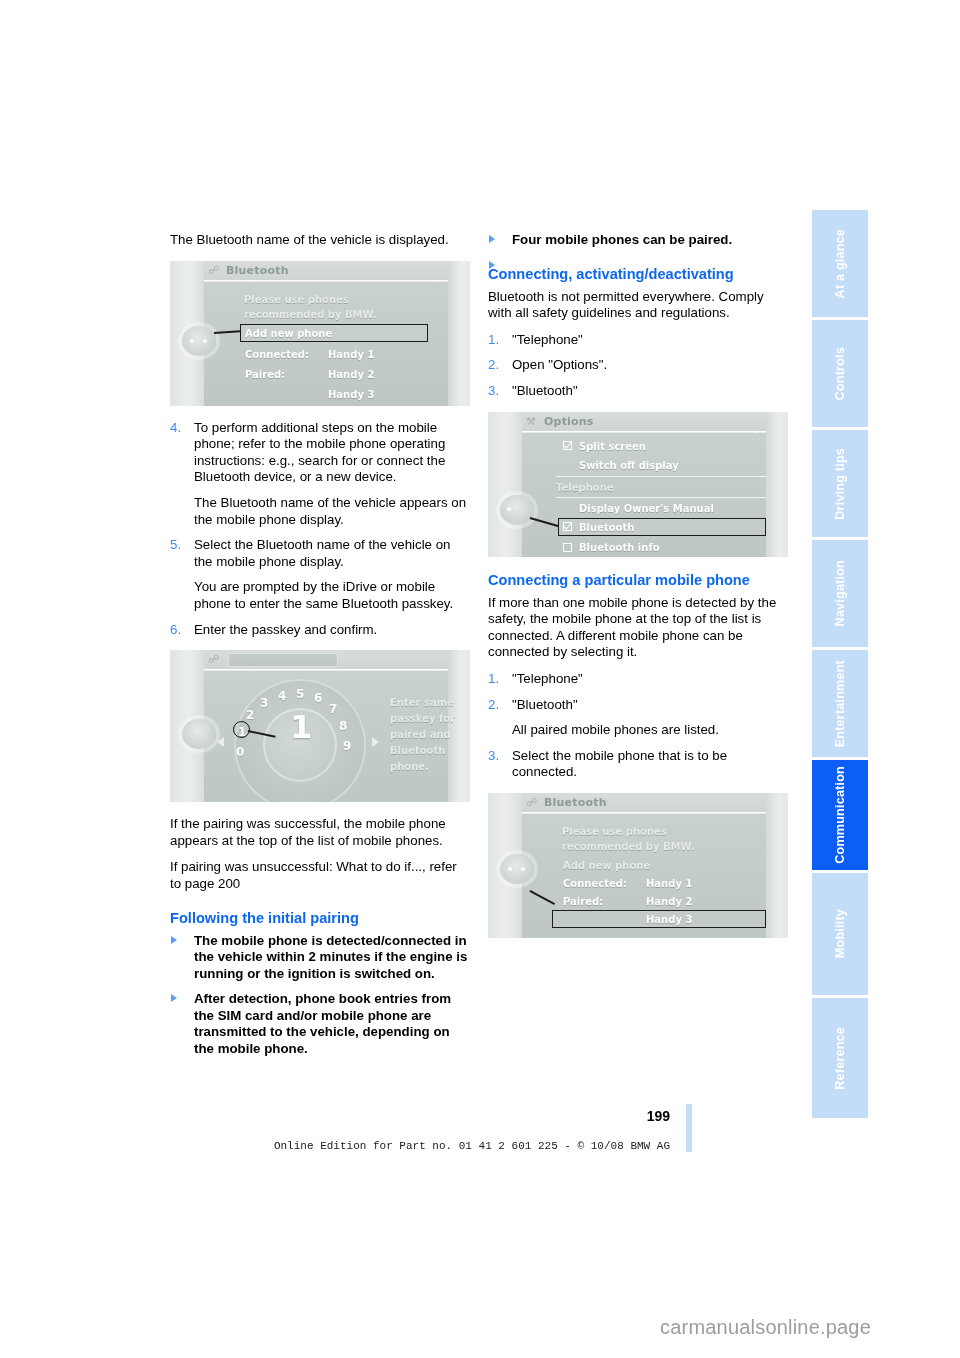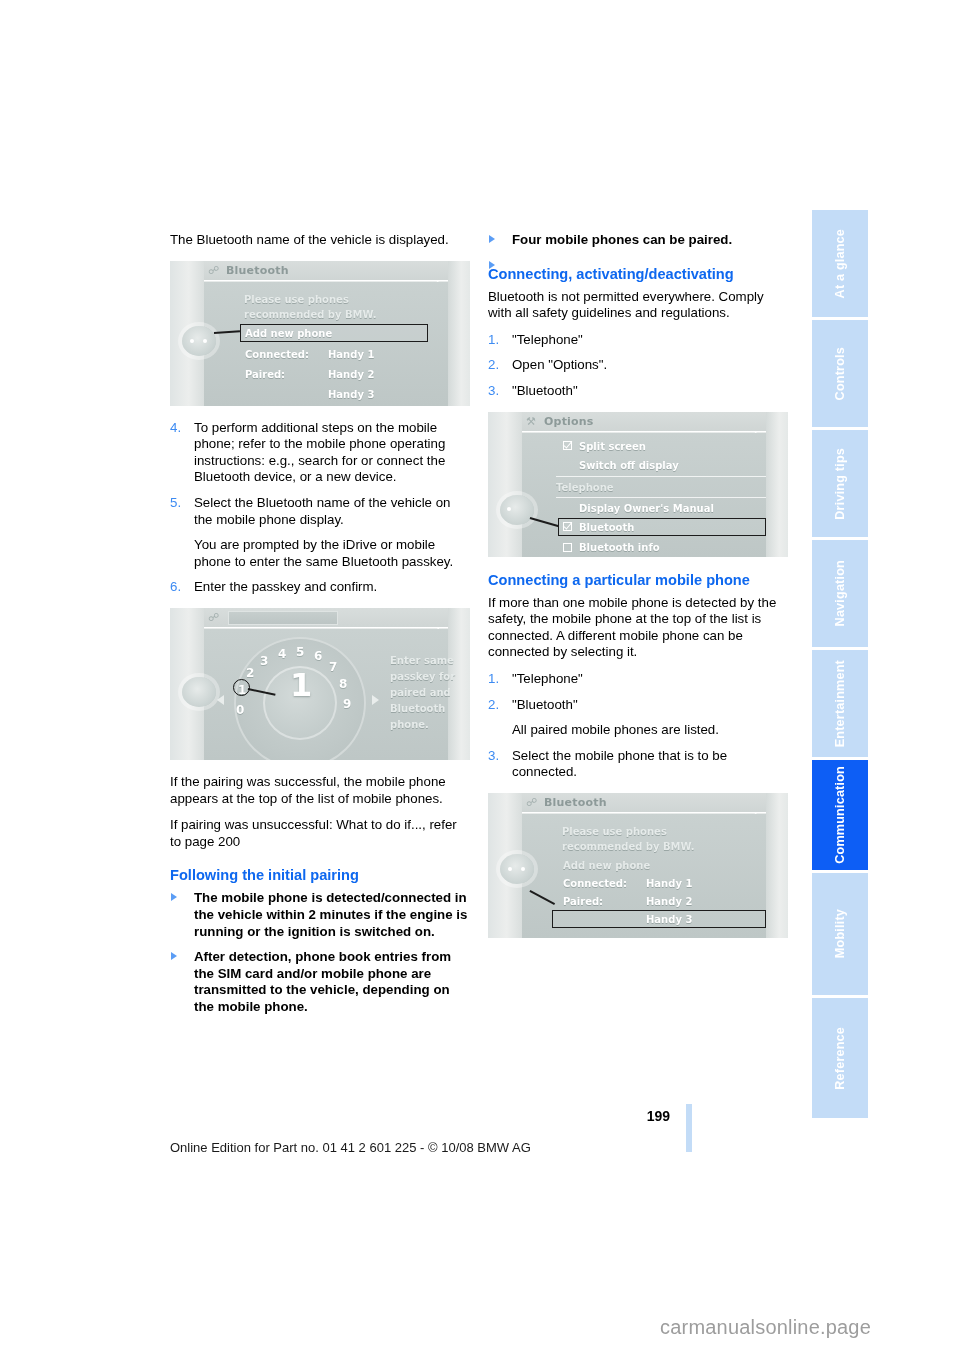--- a/index.html
+++ b/index.html
@@ -256,23 +256,24 @@
   #footrule {
     position: absolute;
     left: 686px; top: 1104px;
     width: 6px; height: 48px;
     background: #c3dcf7;
   }
   #footline {
     position: absolute;
     left: 170px; top: 1140px;
     width: 500px;
-    text-align: left;
-    font-size: 13px;
+    text-align: right;
+    font-size: 11px;
     color: #1a1a1a;
+    font-family: Liberation Mono, monospace;
   }
   #watermark {
     position: absolute;
     left: 660px; top: 1316px;
     font-size: 20px;
     color: #9d9d9d;
     letter-spacing: .2px;
   }
 </style>
 </head>
@@ -305,20 +306,21 @@
           <div class="dot" style="left:8px; top:13px;"></div>
           <div class="dot" style="left:21px; top:13px;"></div>
         </div>
         <div class="pointer" style="left:10px; top:50px; width:26px; transform:rotate(-4deg);"></div>
       </div>
     </div>
 
     <div class="step">
       <span class="num">4.</span>
       <span>To perform additional steps on the mobile phone; refer to the mobile phone operating instructions: e.g., search for or connect the Bluetooth device, or a new device.</span>
+      <span class="sub">The Bluetooth name of the vehicle appears on the mobile phone display.</span>
     </div>
 
     <div class="step">
       <span class="num">5.</span>
       <span>Select the Bluetooth name of the vehicle on the mobile phone display.</span>
       <span class="sub">You are prompted by the iDrive or mobile phone to enter the same Bluetooth passkey.</span>
     </div>
 
     <div class="step">
       <span class="num">6.</span>

